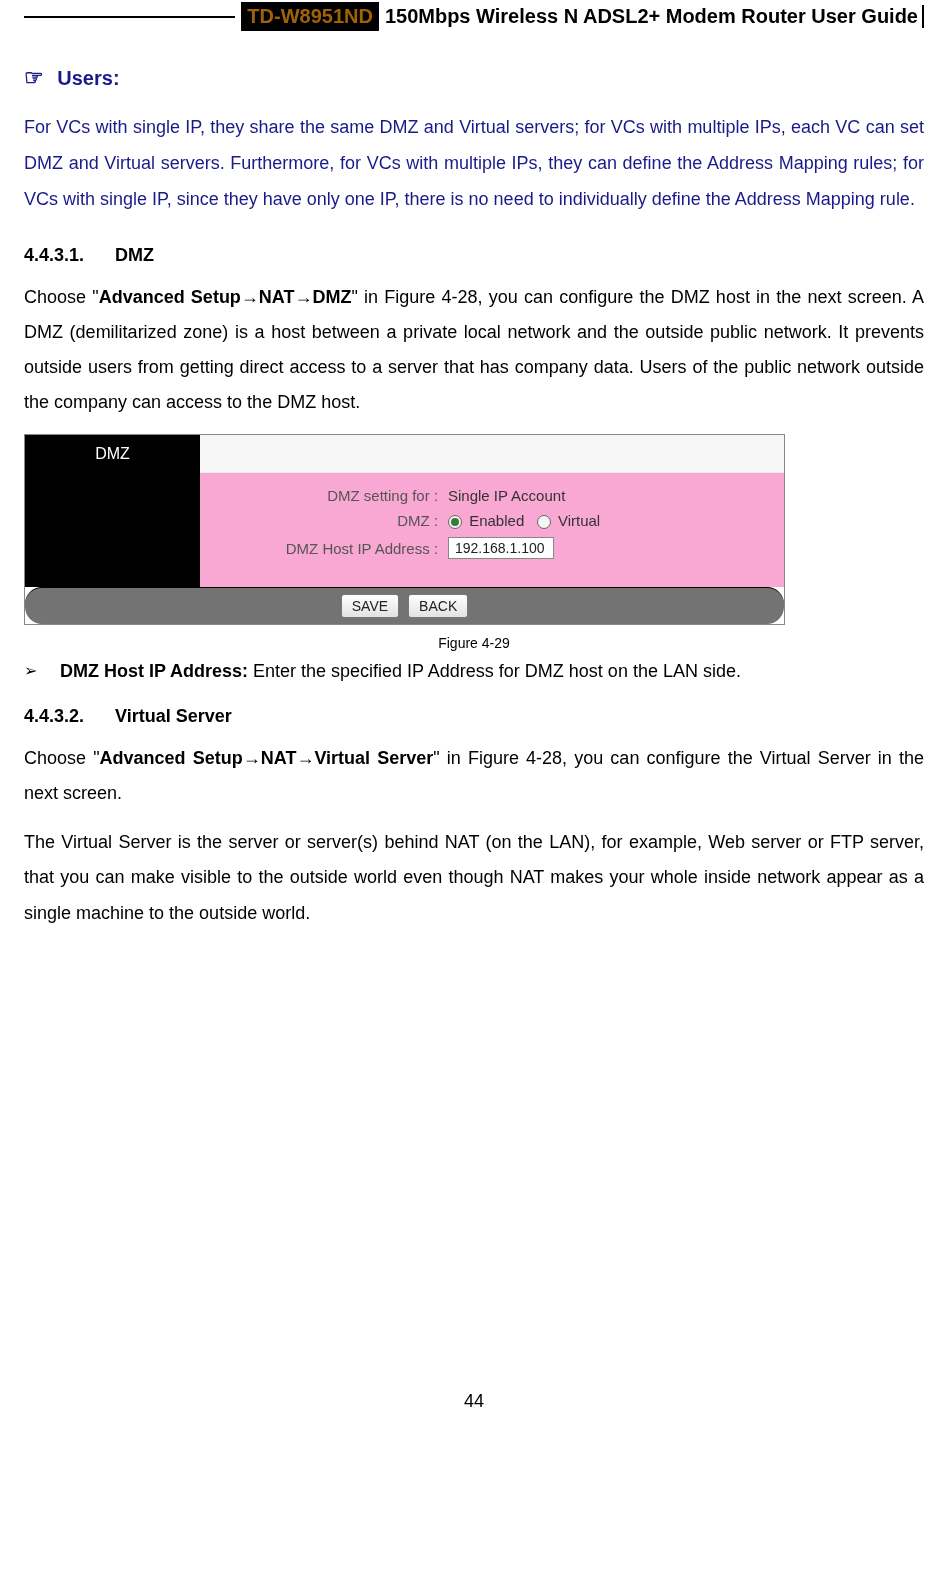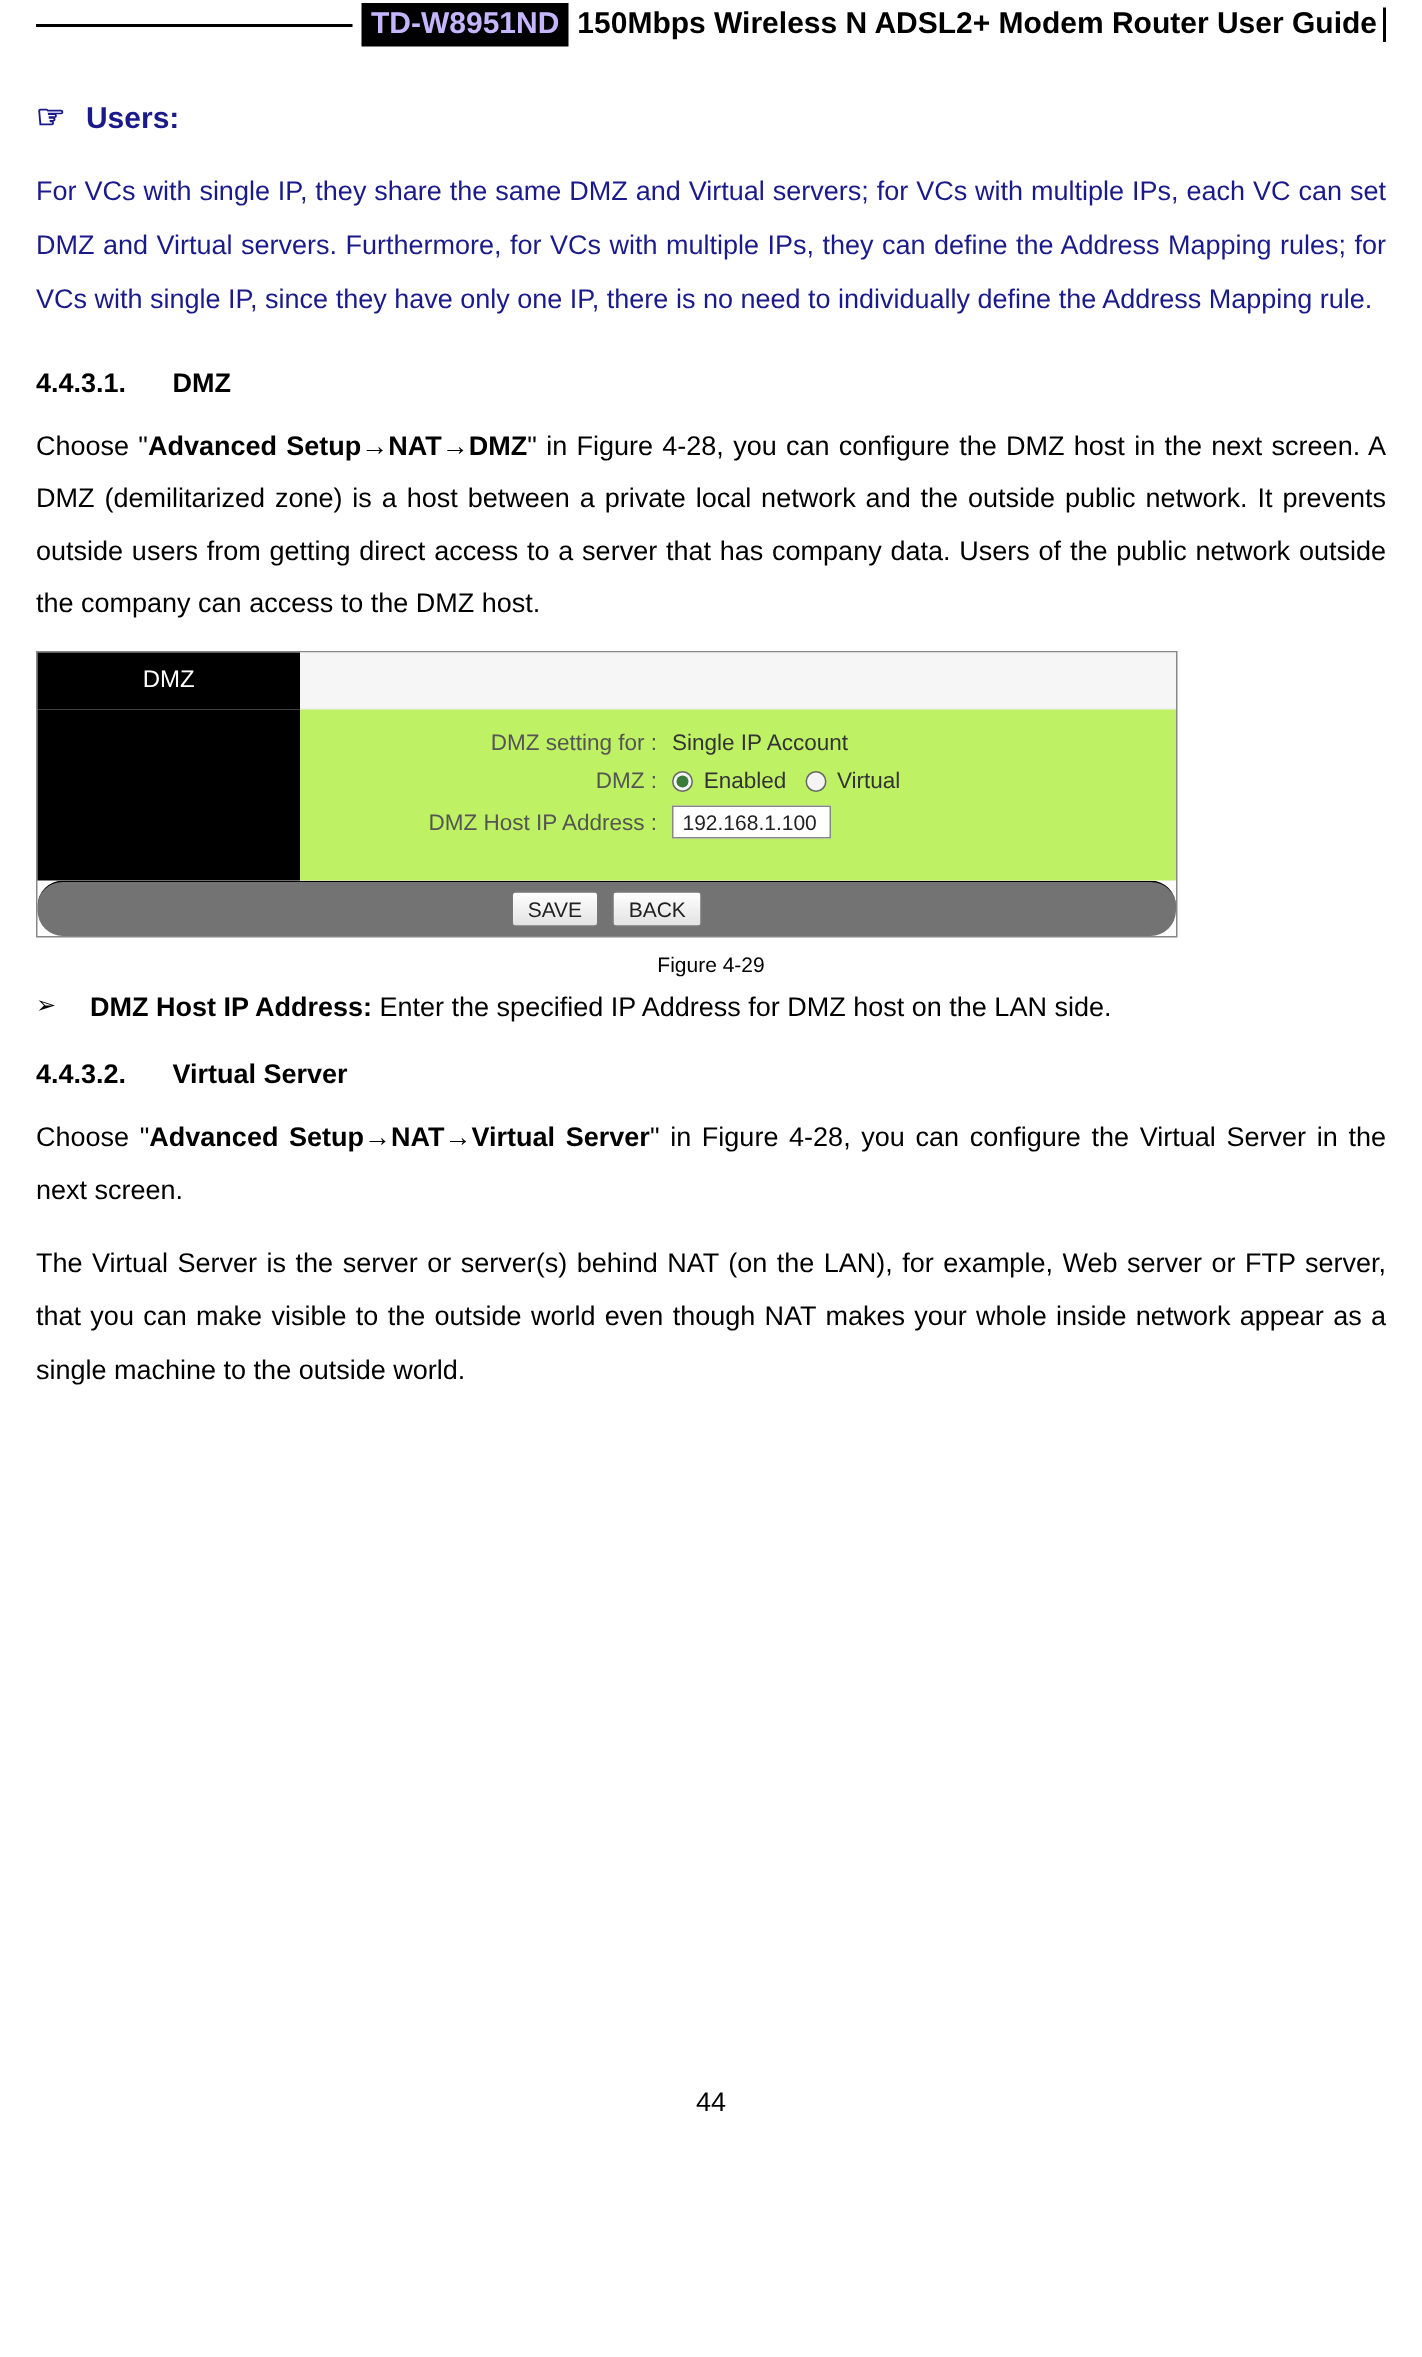--- a/index.html
+++ b/index.html
@@ -22,21 +22,21 @@
       padding: 2px 0 4px 0;
       margin-bottom: 30px;
     }
     .header-line {
       flex: 1;
       border-bottom: 2.5px solid #000;
       margin-right: 0;
     }
     .header-model {
       background: #000;
-      color: #c4b5fd;
+      color: #a16207;
       font-weight: bold;
       font-size: 20px;
       padding: 3px 6px 3px 6px;
       margin-left: 6px;
     }
     .header-title {
       font-weight: bold;
       font-size: 20px;
       padding-left: 6px;
       border-right: 2.5px solid #000;
@@ -104,21 +104,21 @@
     }
     .fig-row2 {
       display: flex;
     }
     .fig-black-side {
       background: #000;
       width: 175px;
     }
     .fig-form {
       flex: 1;
-      background: #bef264;
+      background: #f9a8d4;
       padding: 14px 18px 20px 18px;
       font-size: 15px;
       color: #444;
     }
     .fig-form .frow {
       display: flex;
       align-items: center;
       margin-bottom: 8px;
     }
     .fig-form .lbl {

